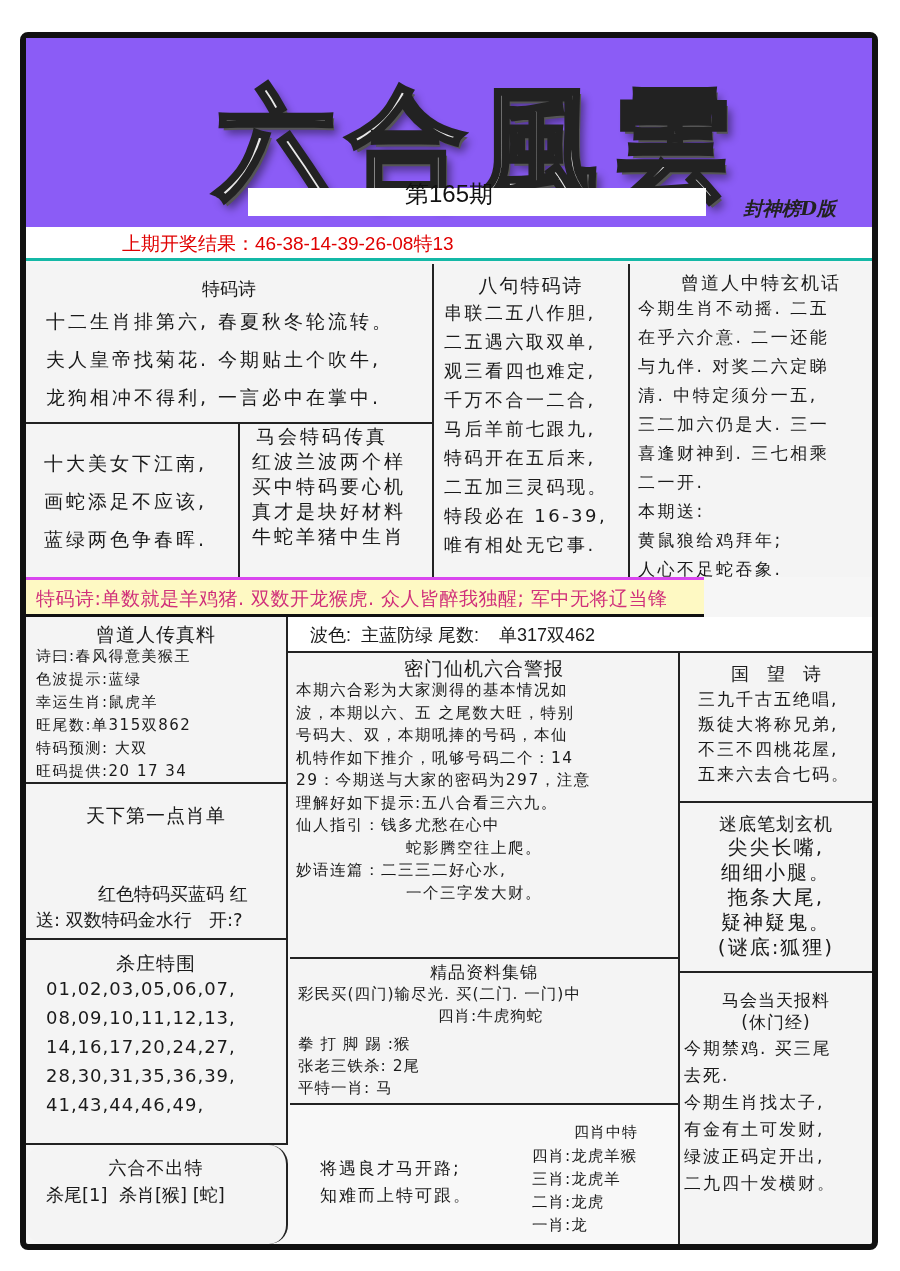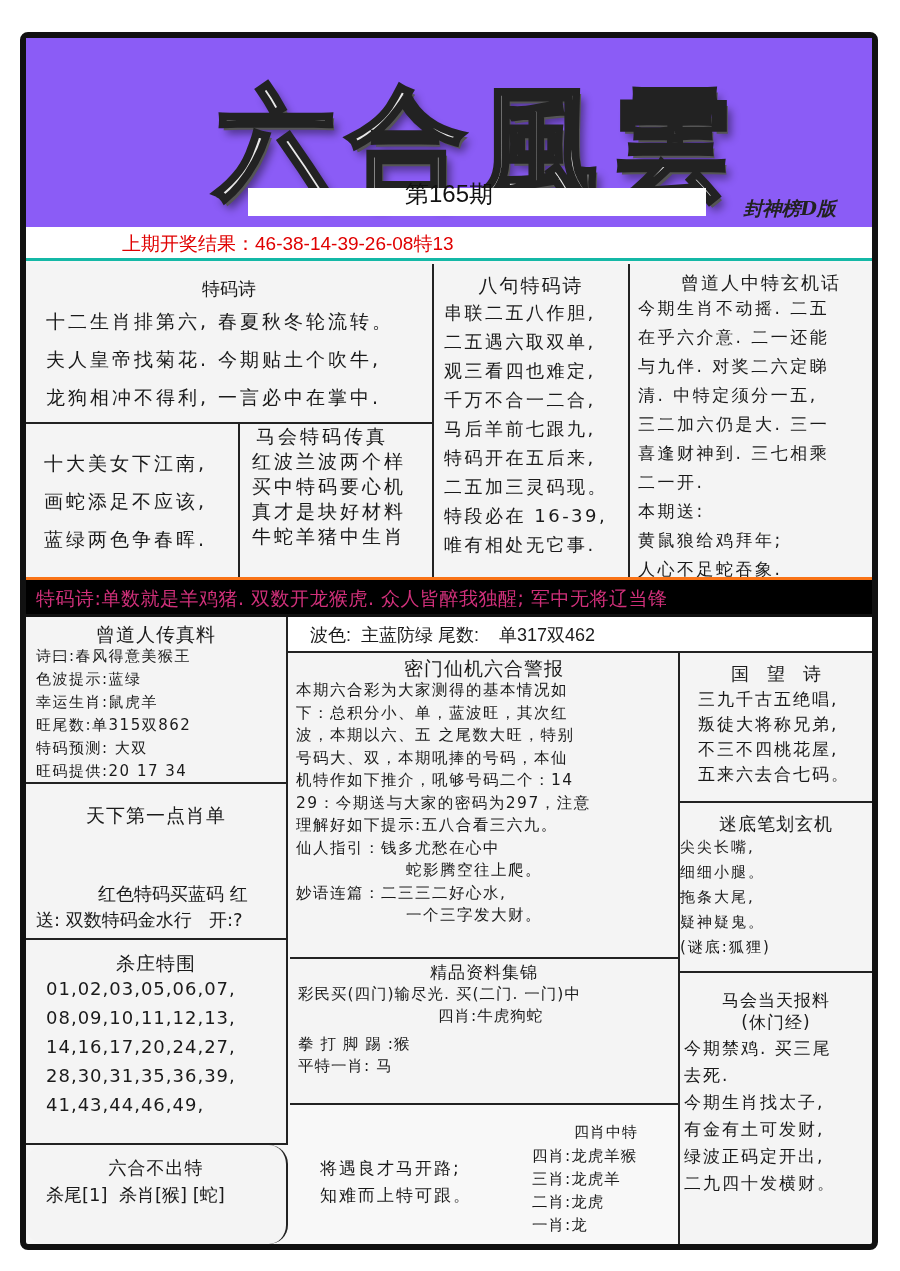--- a/index.html
+++ b/index.html
@@ -27,21 +27,21 @@
     .logo-mask { position: absolute; left: 222px; top: 150px; width: 458px; height: 28px; background: #ffffff; }
     .issue { position: absolute; left: 0; width: 846px; top: 140px; text-align: center; font-family: "Liberation Sans", sans-serif; font-size: 24px; color: #111; }
     .edition { position: absolute; right: 36px; top: 158px; font-family: "DejaVu Serif", serif; font-style: italic; font-weight: bold; font-size: 19px; color: #222; }
 
     .result-bar { position: absolute; left: 26px; top: 227px; width: 846px; height: 34px; background: #fff; border-bottom: 3px solid #14b8a6; }
     .result-bar span { position: absolute; left: 96px; top: 4px; font-family: "Liberation Sans", sans-serif; font-size: 19px; color: #e00000; }
 
     .ttl { text-align: center; font-size: 18px; line-height: 22px; }
     .txt { font-size: 18px; letter-spacing: 1px; }
 
-    .pink-bar { position: absolute; left: 26px; top: 577px; width: 846px; height: 40px; background: #000000; border-top: 3px solid #f97316; border-bottom: 3px solid #111; }
+    .pink-bar { position: absolute; left: 26px; top: 577px; width: 678px; height: 40px; background: #fef9c3; border-top: 3px solid #d946ef; border-bottom: 3px solid #111; }
     .pink-bar span { position: absolute; left: 10px; top: 6px; font-size: 19px; color: #d0307a; letter-spacing: 0.5px; white-space: nowrap; }
 
     .line { display: block; white-space: nowrap; }
   </style>
 </head>
 <body>
 
 <div class="frame"></div>
 
 <div class="header">
@@ -130,21 +130,20 @@
 </div>
 
 <div class="bx bb" style="left:288px;top:617px;width:584px;height:36px;background:#fff;">
   <span style="position:absolute;left:22px;top:6px;font-size:18px;white-space:pre;font-family:'Liberation Sans',sans-serif;">波色:  主蓝防绿 尾数:    单317双462</span>
 </div>
 
 <div class="bx br bb" style="left:290px;top:653px;width:390px;height:306px;">
   <div class="ttl" style="margin-top:4px;font-size:19px;letter-spacing:1px;">密门仙机六合警报</div>
   <div style="padding-left:6px;font-size:15.5px;letter-spacing:1.5px;line-height:22.5px;">
     <span class="line">本期六合彩为大家测得的基本情况如</span>
-    <span class="line">下：总积分小、单，蓝波旺，其次红</span>
     <span class="line">波，本期以六、五 之尾数大旺，特别</span>
     <span class="line">号码大、双，本期吼捧的号码，本仙</span>
     <span class="line">机特作如下推介，吼够号码二个：14</span>
     <span class="line">29：今期送与大家的密码为297，注意</span>
     <span class="line">理解好如下提示:五八合看三六九。</span>
     <span class="line"><span>仙人指引：</span><span>钱多尤愁在心中</span></span>
     <span class="line" style="padding-left:110px;">蛇影腾空往上爬。</span>
     <span class="line"><span>妙语连篇：</span><span>二三三二好心水,</span></span>
     <span class="line" style="padding-left:110px;">一个三字发大财。</span>
   </div>
@@ -155,21 +154,21 @@
   <div style="padding-left:18px;font-size:17px;letter-spacing:2px;line-height:25px;margin-top:2px;">
     <span class="line">三九千古五绝唱,</span>
     <span class="line">叛徒大将称兄弟,</span>
     <span class="line">不三不四桃花屋,</span>
     <span class="line">五来六去合七码。</span>
   </div>
 </div>
 
 <div class="bx bb" style="left:680px;top:803px;width:192px;height:170px;">
   <div class="ttl" style="margin-top:10px;font-size:18px;letter-spacing:1px;">迷底笔划玄机</div>
-  <div style="text-align:left;font-size:15px;letter-spacing:2px;line-height:25px;">
+  <div style="text-align:center;font-size:20px;letter-spacing:2px;line-height:25px;">
     <span class="line">尖尖长嘴,</span>
     <span class="line">细细小腿。</span>
     <span class="line">拖条大尾,</span>
     <span class="line">疑神疑鬼。</span>
     <span class="line">(谜底:狐狸)</span>
   </div>
 </div>
 
 <div class="bx br bb" style="left:26px;top:784px;width:262px;height:156px;">
   <div class="ttl" style="margin-top:20px;font-size:19px;letter-spacing:1px;">天下第一点肖单</div>
@@ -192,20 +191,21 @@
   <div class="ttl" style="margin-top:12px;font-size:18px;letter-spacing:1px;">六合不出特</div>
   <div style="padding-left:20px;font-size:18px;white-space:pre;margin-top:4px;">杀尾[1]  杀肖[猴] [蛇]</div>
 </div>
 
 <div class="bx br bb" style="left:290px;top:959px;width:390px;height:146px;">
   <div class="ttl" style="margin-top:2px;font-size:17px;letter-spacing:1px;">精品资料集锦</div>
   <div style="padding-left:8px;font-size:15.5px;letter-spacing:1px;line-height:22px;white-space:nowrap;">彩民买(四门)输尽光. 买(二门. 一门)中</div>
   <div style="padding-left:148px;font-size:15.5px;letter-spacing:1px;line-height:22px;">四肖:牛虎狗蛇</div>
   <div style="padding-left:8px;font-size:15.5px;letter-spacing:1px;line-height:22px;margin-top:6px;">
     <span class="line">拳 打 脚 踢 :猴</span>
+    <span class="line">张老三铁杀: 2尾</span>
     <span class="line">平特一肖:  马</span>
   </div>
 </div>
 
 <div class="bx br" style="left:290px;top:1105px;width:390px;height:139px;background:#f8f8f8;">
   <div style="position:absolute;left:30px;top:50px;font-size:17px;letter-spacing:2px;line-height:27px;">
     <span class="line">将遇良才马开路;</span>
     <span class="line">知难而上特可跟。</span>
   </div>
   <div style="position:absolute;left:284px;top:18px;font-size:15px;letter-spacing:1px;">四肖中特</div>

